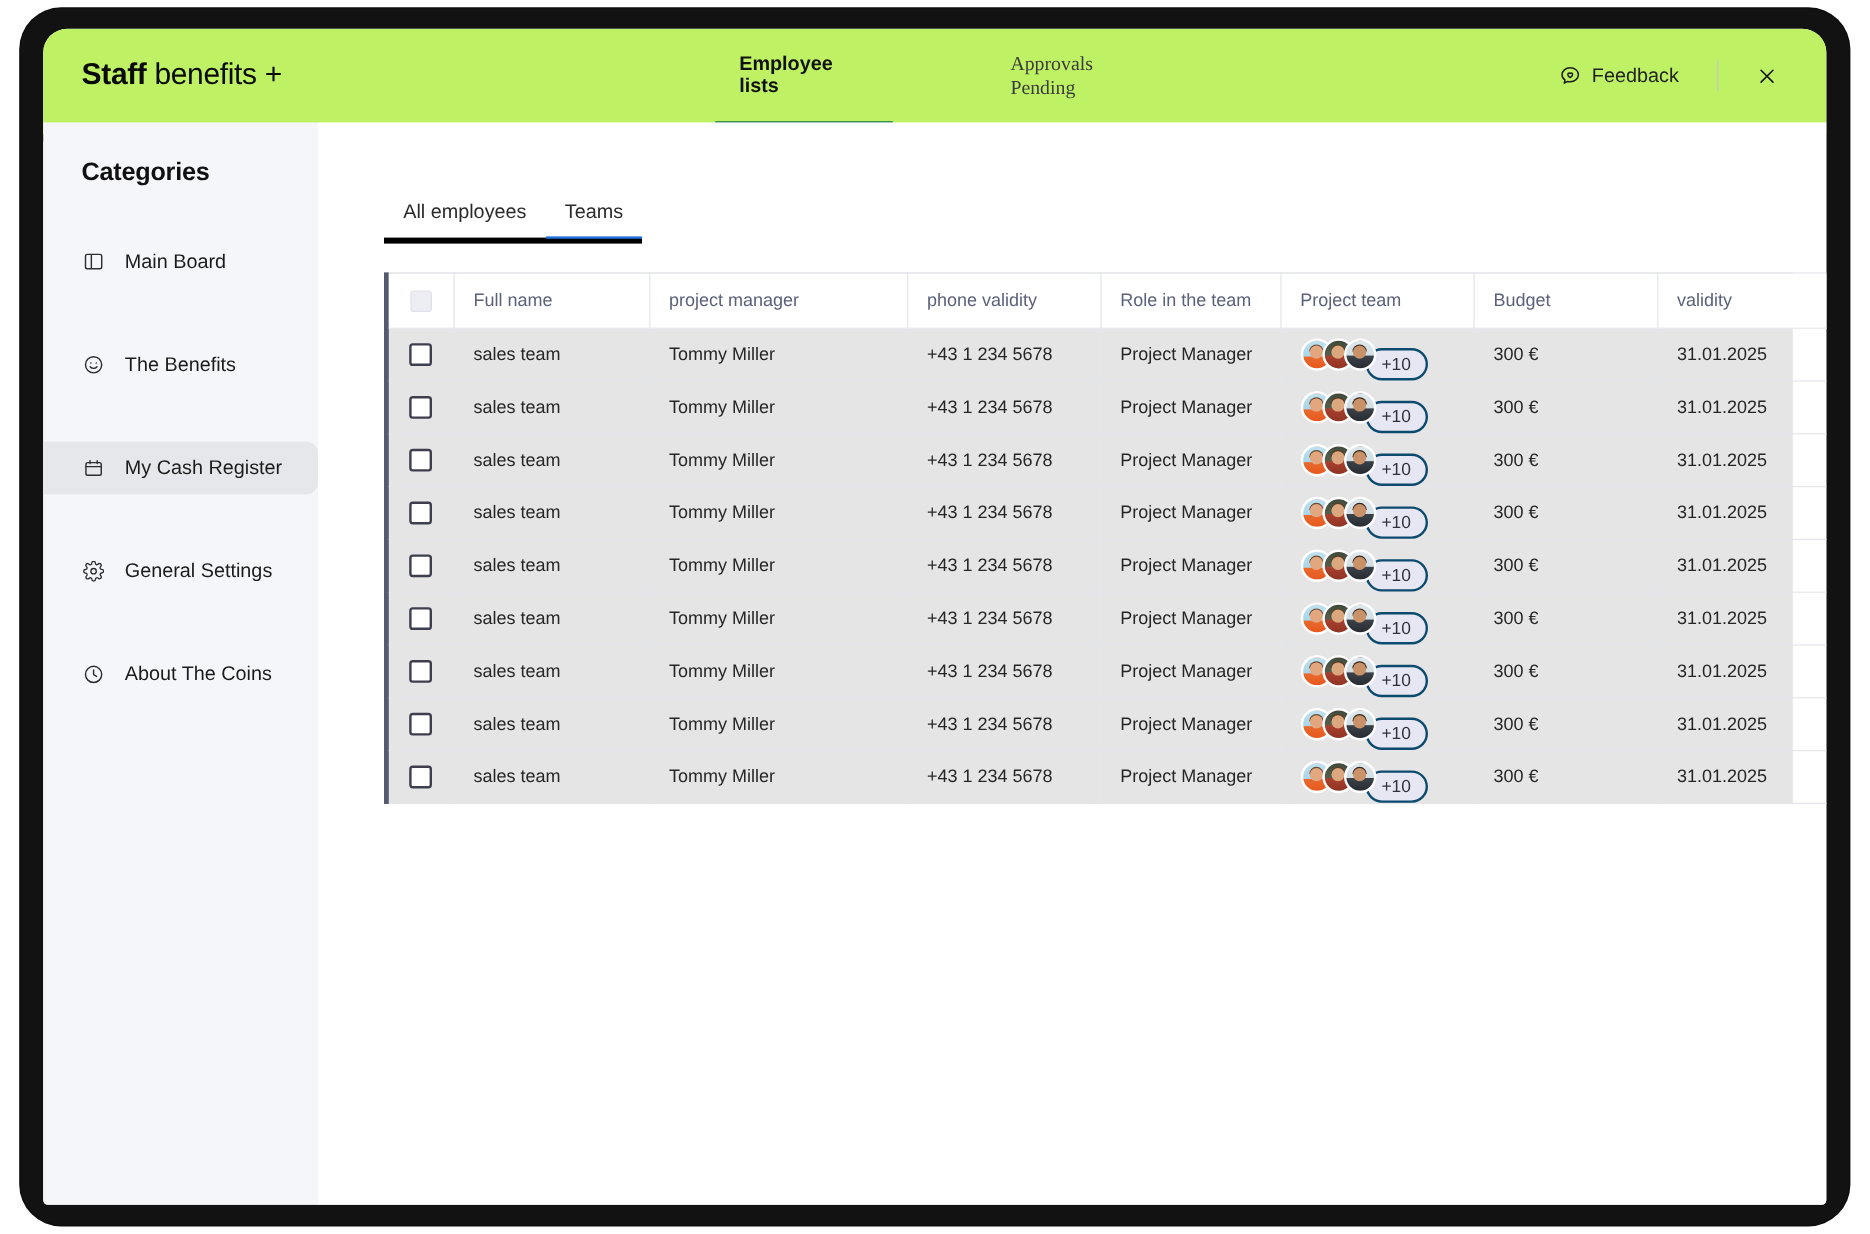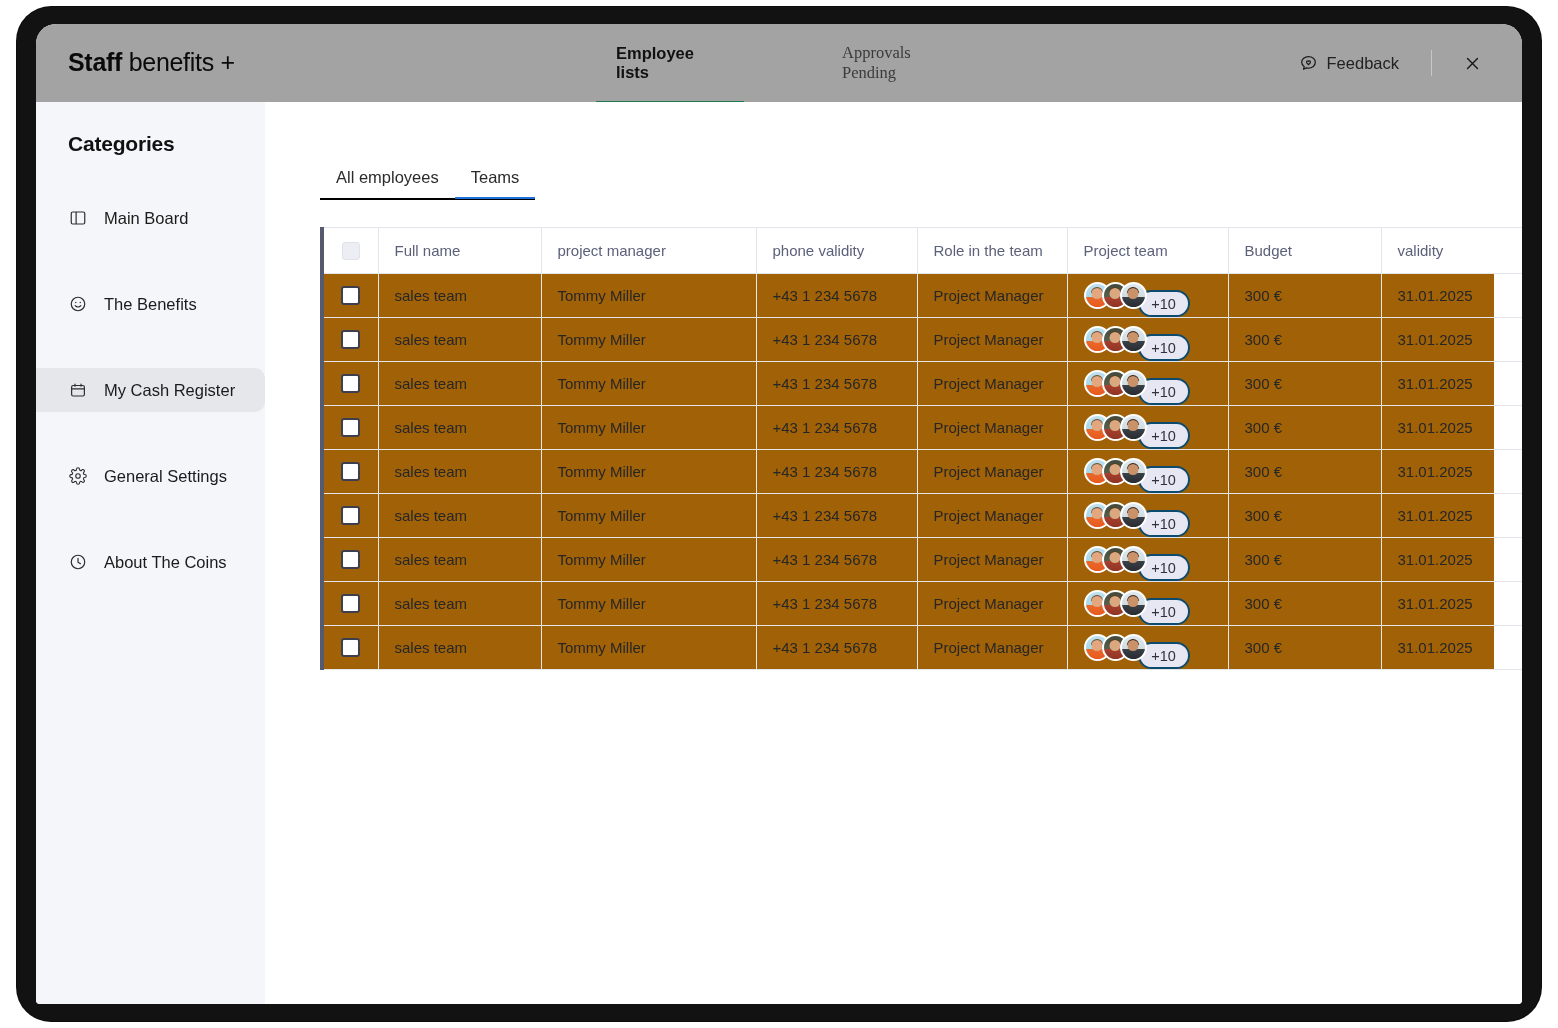--- a/index.html
+++ b/index.html
@@ -25,21 +25,21 @@
     width: 1486px; height: 980px;
     background: #ffffff;
     border-radius: 20px 20px 4px 4px;
     overflow: hidden;
   }
 
   
   .topbar {
     position: absolute; left: 0; top: 0;
     width: 100%; height: 94px;
-    background: #a3a3a3;
+    background: #bef264;
     border-bottom: 6px solid #701a75;
   }
   .brand {
     position: absolute; left: 32px; top: 24px;
     font-size: 25px; letter-spacing: -0.3px;
     color: #0a0a0a; white-space: nowrap;
   }
   .brand .b-strong { font-weight: 700; }
   .brand .b-light  { font-weight: 400; }
   .brand .b-plus   { font-weight: 400; }
@@ -109,39 +109,39 @@
   .navitem .lbl { white-space: nowrap; }
 
   
   .content {
     position: absolute; left: 229px; top: 78px;
     right: 0; bottom: 0; background: #ffffff;
   }
   .subtabs {
     position: absolute; left: 55px; top: 66px;
     display: flex; align-items: flex-end;
-    border-bottom: 2px solid #000000;
+    border-bottom: 5px solid #000000;
   }
   .subtab {
     position: relative;
     font-size: 16.5px; color: #2b2b2b;
     padding: 0 16px 11px 16px; cursor: pointer;
     white-space: nowrap;
   }
   .subtab.active::after {
     content: ""; position: absolute; left: 0; right: 0; bottom: -1px;
     height: 2.5px; background: #1f6fd8;
   }
 
   
   .tablewrap {
     position: absolute; left: 55px; top: 125px;
     width: 1174px;
     border-left: 4px solid #565a70;
-    background: #a16207;
+    background: #e5e5e5;
   }
   table.grid {
     border-collapse: collapse;
     width: 100%;
     table-layout: fixed;
   }
   table.grid th, table.grid td {
     border-right: 1px solid #e5e6ec;
     border-bottom: 1px solid #e5e6ec;
     text-align: left;

